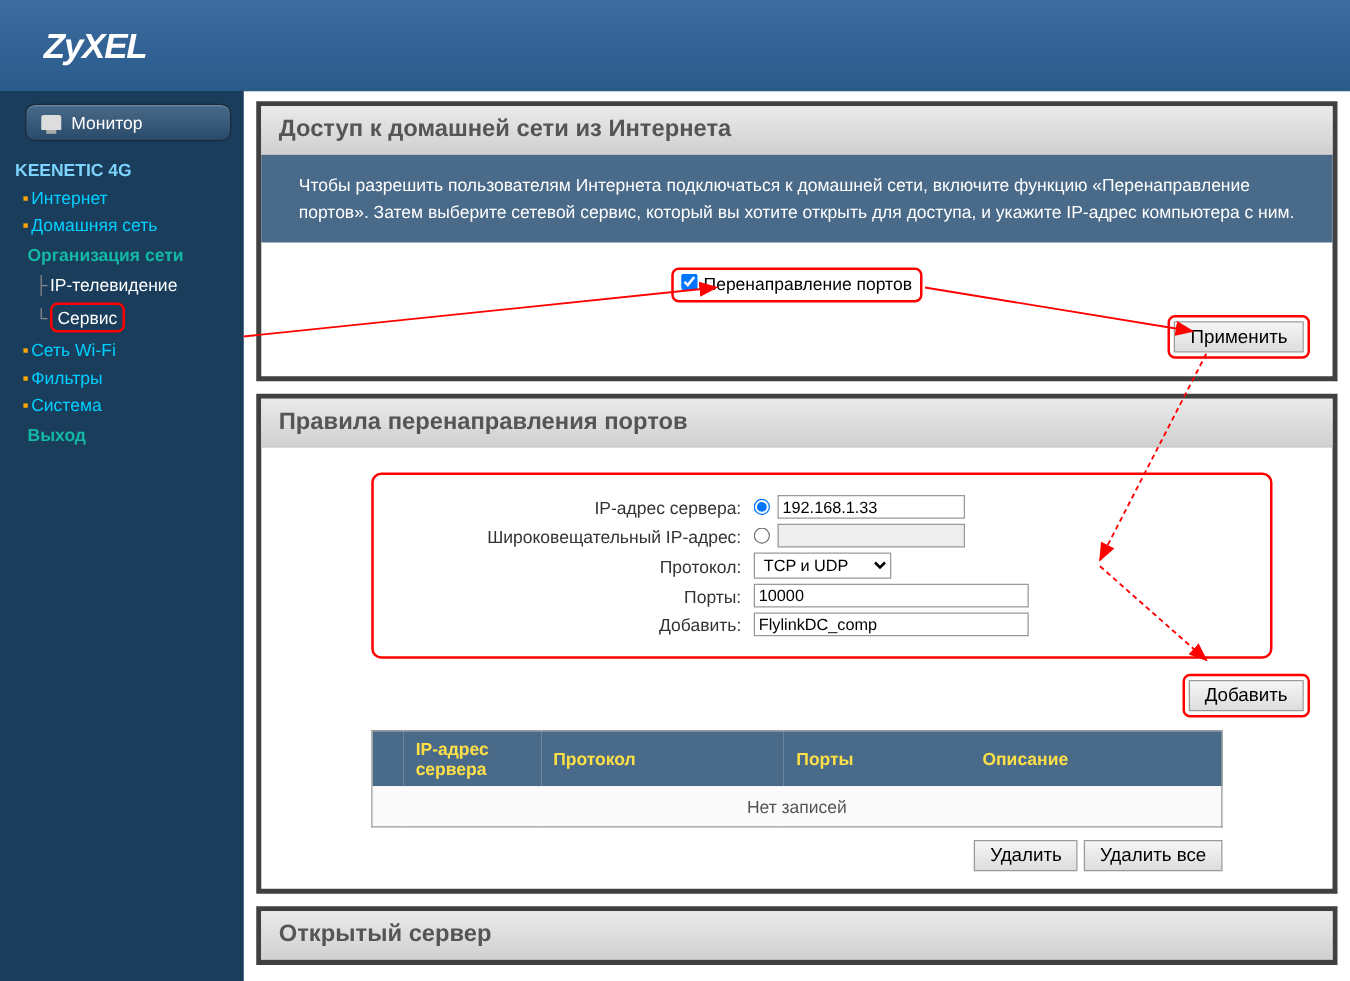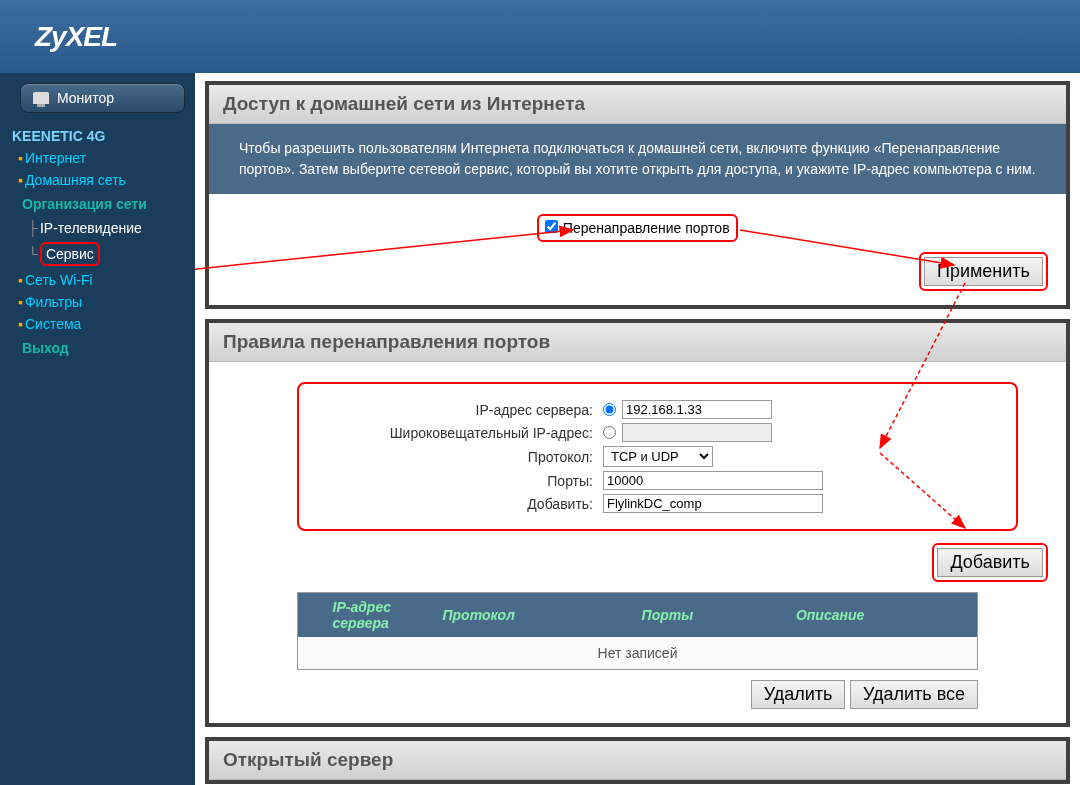--- a/index.html
+++ b/index.html
@@ -136,21 +136,21 @@
   margin: 6px 0 10px 0;
 }
 .btn-row {
   text-align: right;
   margin-top: 8px;
 }
 .btn {
   background: linear-gradient(to bottom, #f5f5f5, #ddd);
   border: 1px solid #999;
   padding: 3px 12px;
-  font-size: 18px;
+  font-size: 15px;
   font-family: inherit;
   cursor: pointer;
 }
 .form-box {
   border: 2px solid #ff0000;
   border-radius: 8px;
   padding: 12px 14px;
   margin: 6px 30px 12px 70px;
 }
 .form-row {
@@ -177,22 +177,21 @@
 .table-wrap {
   margin: 10px 70px;
 }
 .rules-table {
   width: 100%;
   border-collapse: collapse;
   border: 1px solid #999;
 }
 .rules-table thead {
   background: #4a6a8a;
-  color: #86efac;
-  font-style: italic;
+  color: #fde047;
 }
 .rules-table th {
   text-align: left;
   padding: 6px 10px;
   font-size: 14px;
   font-weight: bold;
 }
 .rules-table td {
   padding: 8px 10px;
   font-size: 14px;

